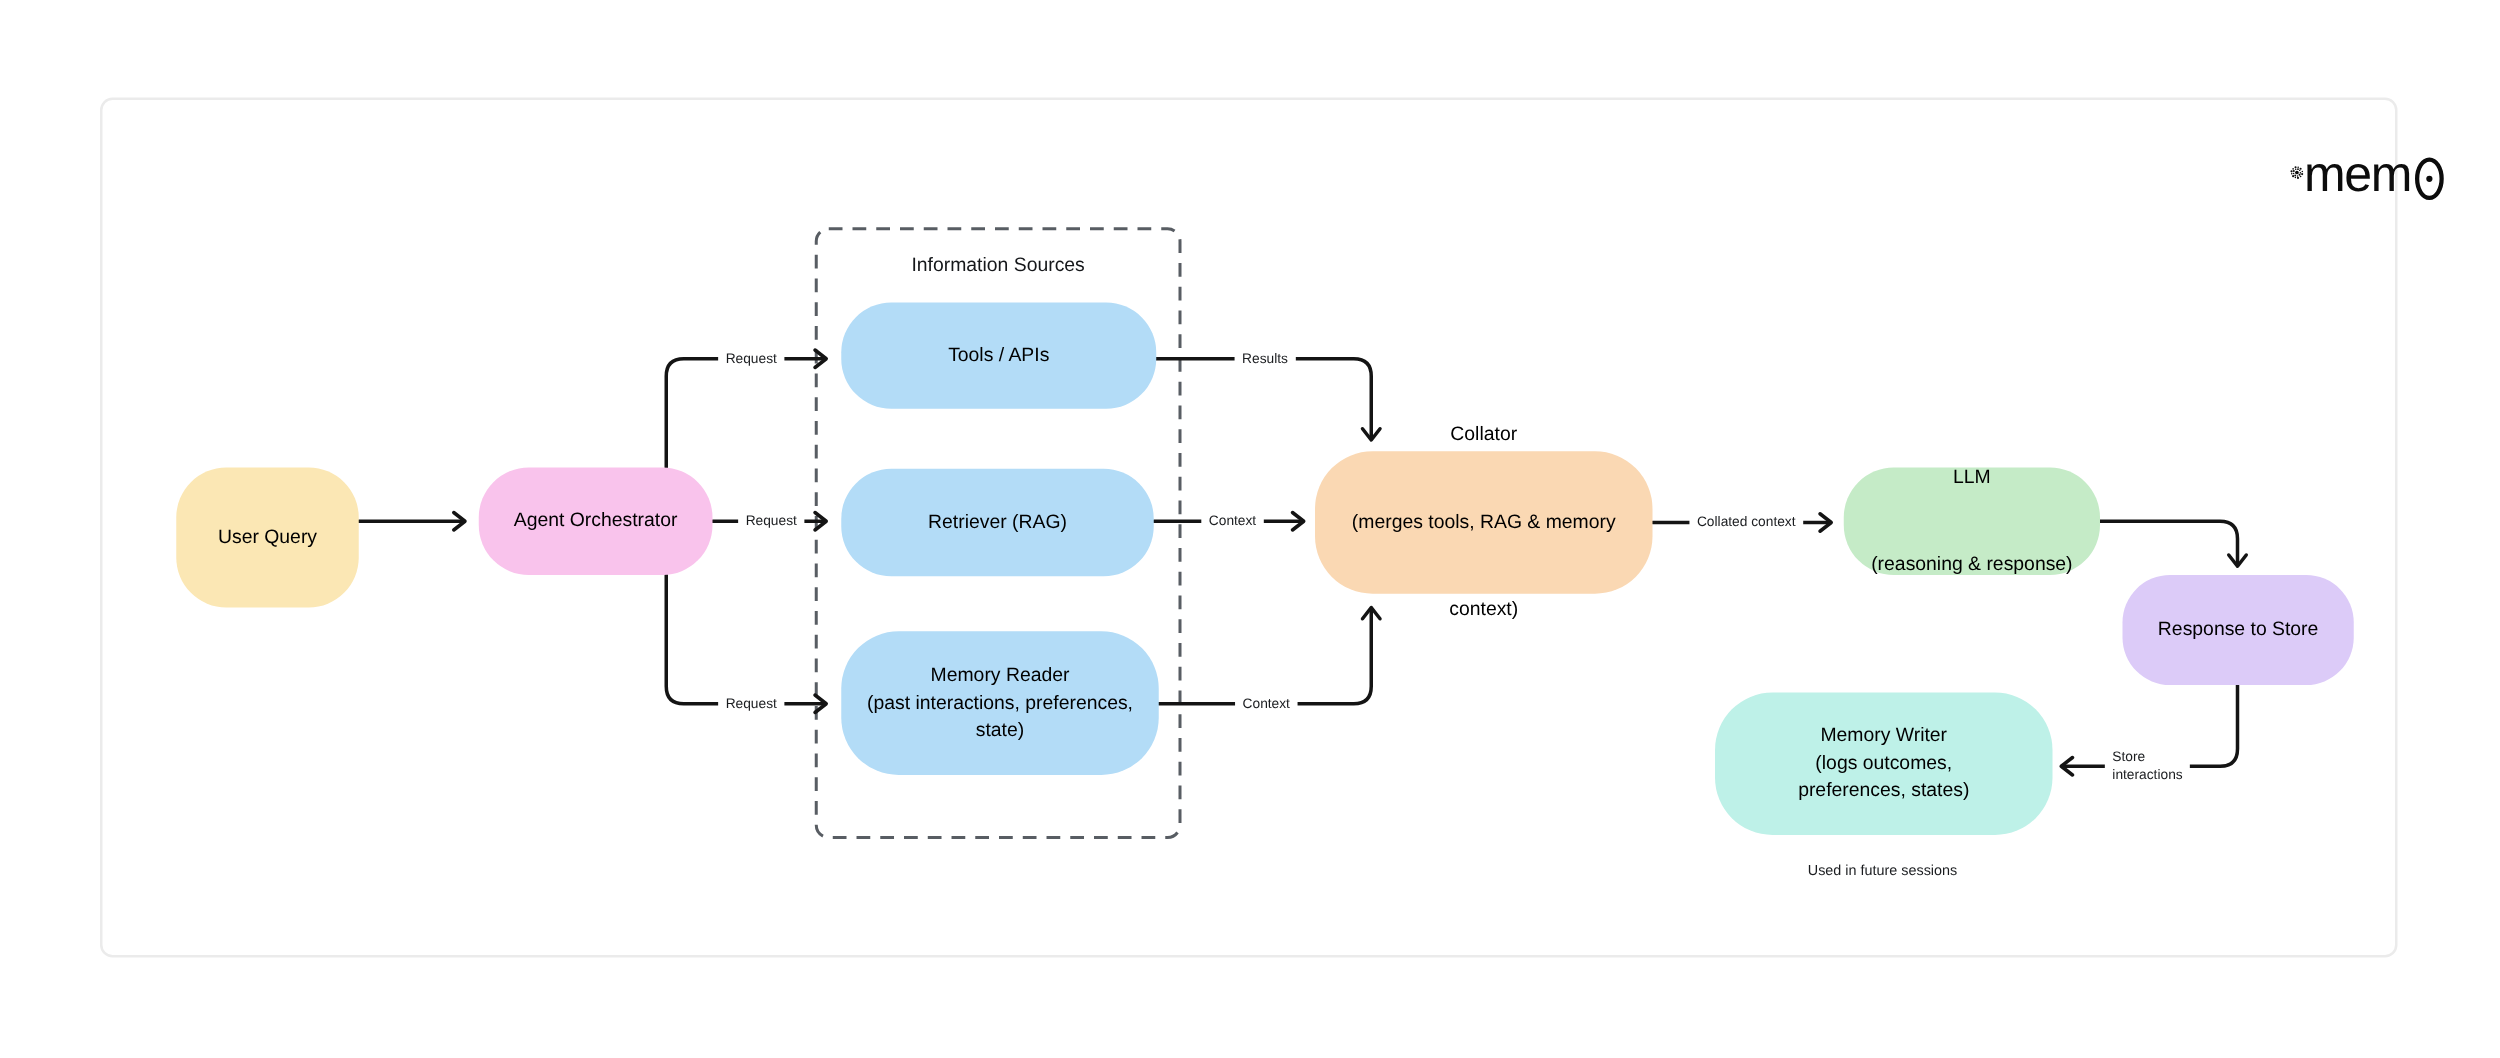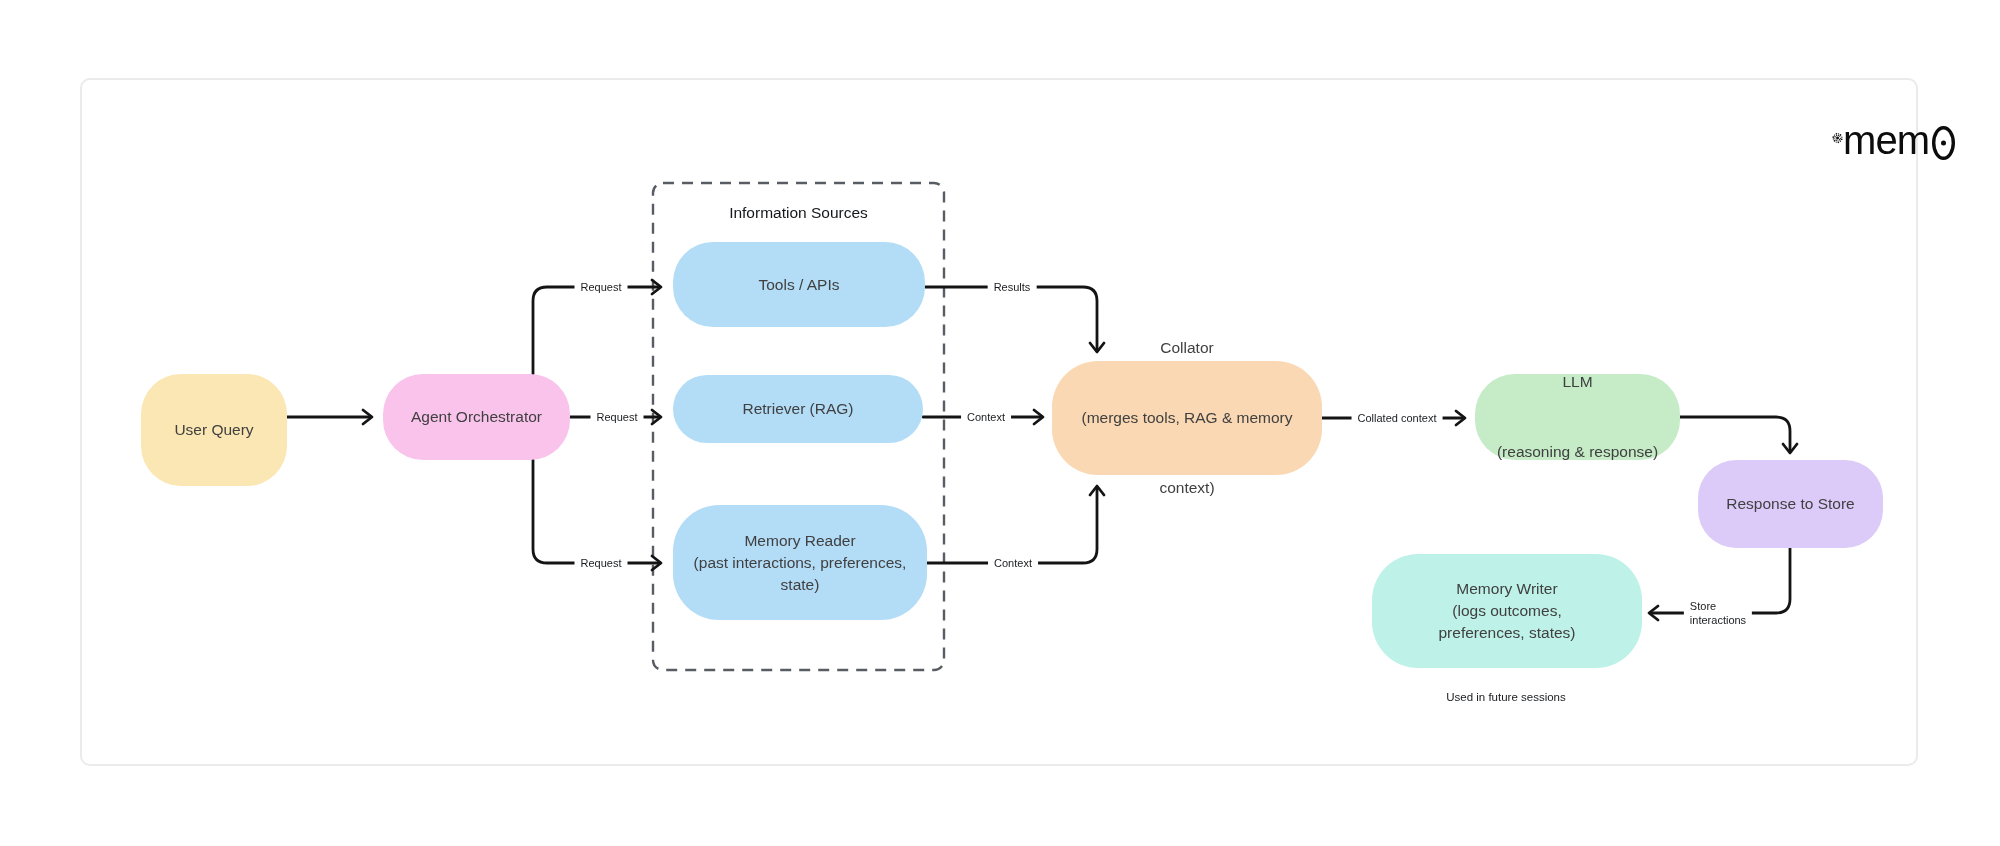--- a/index.html
+++ b/index.html
@@ -2,21 +2,21 @@
 <html><head>
 <meta charset="utf-8">
 <style>
   html,body{margin:0;padding:0;background:#ffffff;}
   body{font-family:"Liberation Sans","DejaVu Sans",sans-serif;}
   .stage{position:relative;width:2000px;height:846px;background:#ffffff;overflow:hidden;}
   .canvas{position:absolute;left:80px;top:78px;width:1838px;height:688px;
           background:#ffffff;border:2px solid #ebebeb;border-radius:10px;box-sizing:border-box;}
   .wires{position:absolute;left:0;top:0;width:2000px;height:846px;pointer-events:none;}
   .node{position:absolute;display:flex;flex-direction:column;justify-content:center;align-items:center;
-        text-align:center;border-radius:40px;font-size:15.5px;line-height:22px;color:#404040;font-weight:500;}
+        text-align:center;border-radius:40px;font-size:15.5px;line-height:22px;color:#000000;font-weight:500;}
   .node.r46{border-radius:46px;}
   .group-title{position:absolute;text-align:center;font-size:15.5px;font-weight:500;color:#15171a;}
   .edge-label{position:absolute;transform:translate(-50%,-50%);background:#ffffff;padding:1px 6px;
               font-size:11px;font-weight:400;color:#1a1c1f;white-space:nowrap;line-height:14px;}
   .note{position:absolute;transform:translate(-50%,-50%);font-size:11.5px;font-weight:500;color:#1a1c1f;white-space:nowrap;}
   .logo{position:absolute;left:1832px;top:116px;width:124px;display:flex;align-items:center;}
   .logo-icon{width:44px;height:44px;}
   .logo-text{display:flex;align-items:flex-end;font-size:40px;font-weight:500;letter-spacing:-1px;
              color:#0c0c0c;line-height:40px;margin-top:4px;}
   .logo-zero{margin-left:2px;transform:translateY(1px);}
@@ -57,21 +57,21 @@
   <div class="node" style="left: 383px; top: 374px; width: 187px; height: 86px; background: rgb(249, 195, 236);">
     <div>Agent Orchestrator</div>
   </div>
 
   <div class="group-title" style="left:653px;top:204px;width:291px;">Information Sources</div>
 
   <div class="node" style="left: 673px; top: 242px; width: 252px; height: 85px; background: rgb(179, 220, 247);">
     <div>Tools / APIs</div>
   </div>
 
-  <div class="node" style="left: 673px; top: 375px; width: 250px; height: 68px; background: rgb(179, 220, 247);">
+  <div class="node" style="left: 673px; top: 375px; width: 250px; height: 86px; background: rgb(179, 220, 247);">
     <div>Retriever (RAG)</div>
   </div>
 
   <div class="node r46" style="left: 673px; top: 505px; width: 254px; height: 115px; background: rgb(179, 220, 247);">
     <div>Memory Reader</div>
     <div>(past interactions, preferences,</div>
     <div>state)</div>
   </div>
 
   <div class="node r46" style="left: 1052px; top: 361px; width: 270px; height: 114px; background: rgb(250, 216, 179); gap: 48px;">

